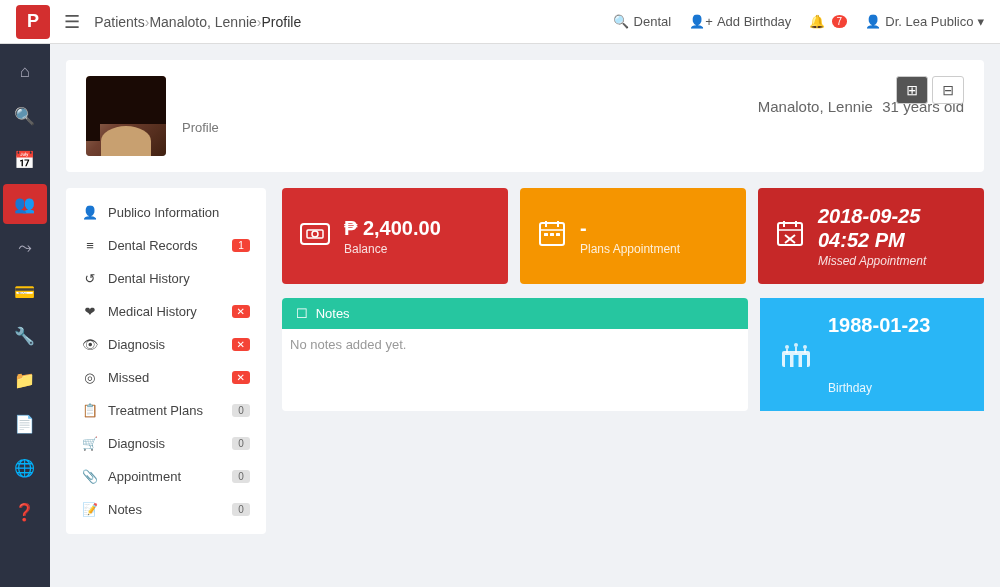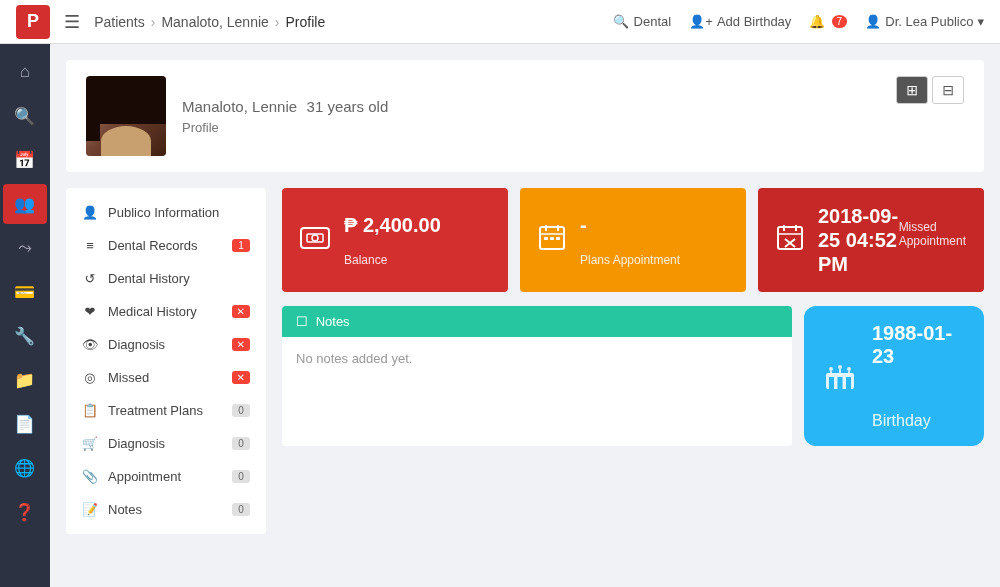--- a/index.html
+++ b/index.html
@@ -29,21 +29,21 @@
       flex-shrink: 0;
     }
     .topnav-hamburger {
       color: #555;
       font-size: 18px;
       cursor: pointer;
       padding: 4px;
     }
     .topnav-breadcrumb {
       display: flex;
-      gap: 6px;
+      gap: 0;
       font-size: 14px;
       color: #555;
     }
     .topnav-breadcrumb .sep { color: #aaa; }
     .topnav-breadcrumb .active { color: #333; font-weight: 500; }
     .topnav-right {
       margin-left: auto;
       display: flex;
       align-items: center;
       gap: 18px;
@@ -163,21 +163,21 @@
       position: absolute;
       top: 10px;
       left: 0;
       width: 14px;
       height: 55px;
       background: #1a0a05;
       z-index: 3;
     }
 
     .patient-info { flex: 1; }
-    .patient-name { font-size: 17px; font-weight: 600; color: #333; }
+    .patient-name { font-size: 17px; font-weight: 600; color: #333; text-align: right; }
     .patient-name span { font-weight: 400; color: #666; font-size: 15px; }
     .patient-subtext { font-size: 13px; color: #777; margin-top: 3px; }
     .view-toggle {
       position: absolute;
       top: 16px;
       right: 20px;
       display: flex;
       gap: 4px;
     }
     .view-toggle-btn {
@@ -249,22 +249,22 @@
       align-items: center;
       gap: 14px;
       min-height: 80px;
     }
     .stat-card.red { background: #d32f2f; }
     .stat-card.orange { background: #f59500; }
     .stat-card.dark-red { background: #c62828; }
     .stat-card-icon { font-size: 26px; color: rgba(255,255,255,0.85); }
     .stat-card-text { color: #fff; }
     .stat-card-value { font-size: 20px; font-weight: 700; line-height: 1.2; }
-    .stat-card-label { font-size: 12px; opacity: 0.85; margin-top: 16px; }
-    .stat-card.dark-red .stat-card-text { display: flex; flex-direction: row; }
+    .stat-card-label { font-size: 12px; opacity: 0.85; margin-top: 2px; }
+    .stat-card.dark-red .stat-card-text { display: flex; flex-direction: column; font-style: italic; }
 
     
     .bottom-row {
       display: flex;
       gap: 12px;
     }
     .notes-card {
       flex: 1;
       background: #fff;
       border-radius: 4px;
@@ -273,48 +273,48 @@
     .notes-header {
       background: #26c6a0;
       padding: 8px 14px;
       color: #fff;
       font-size: 13px;
       display: flex;
       align-items: center;
       gap: 8px;
     }
     .notes-body {
-      padding: 14px;
+      padding: 8px;
       font-size: 13px;
       color: #999;
       min-height: 60px;
     }
     .notes-footer {
       padding: 8px 14px;
       text-align: right;
       font-size: 13px;
       color: #26a69a;
       cursor: pointer;
       border-top: 1px solid #f0f0f0;
     }
 
     .birthday-card {
-      width: 180px;
+      width: 224px;
       flex-shrink: 0;
       background: #29b6f6;
-      border-radius: 12px;
+      border-radius: 0;
       display: flex;
       align-items: center;
       gap: 14px;
       padding: 16px 18px;
       color: #fff;
     }
     .birthday-card-icon { font-size: 28px; }
     .birthday-card-value { font-size: 20px; font-weight: 700; }
-    .birthday-card-label { font-size: 16px; opacity: 0.9; margin-top: 44px; }
+    .birthday-card-label { font-size: 12px; opacity: 0.9; margin-top: 44px; }
   </style>
 </head>
 <body>
 
 <div class="topnav">
   <div class="topnav-logo">P</div>
   <span class="topnav-hamburger">☰</span>
   <div class="topnav-breadcrumb">
     <span>Patients</span>
     <span class="sep">›</span>

